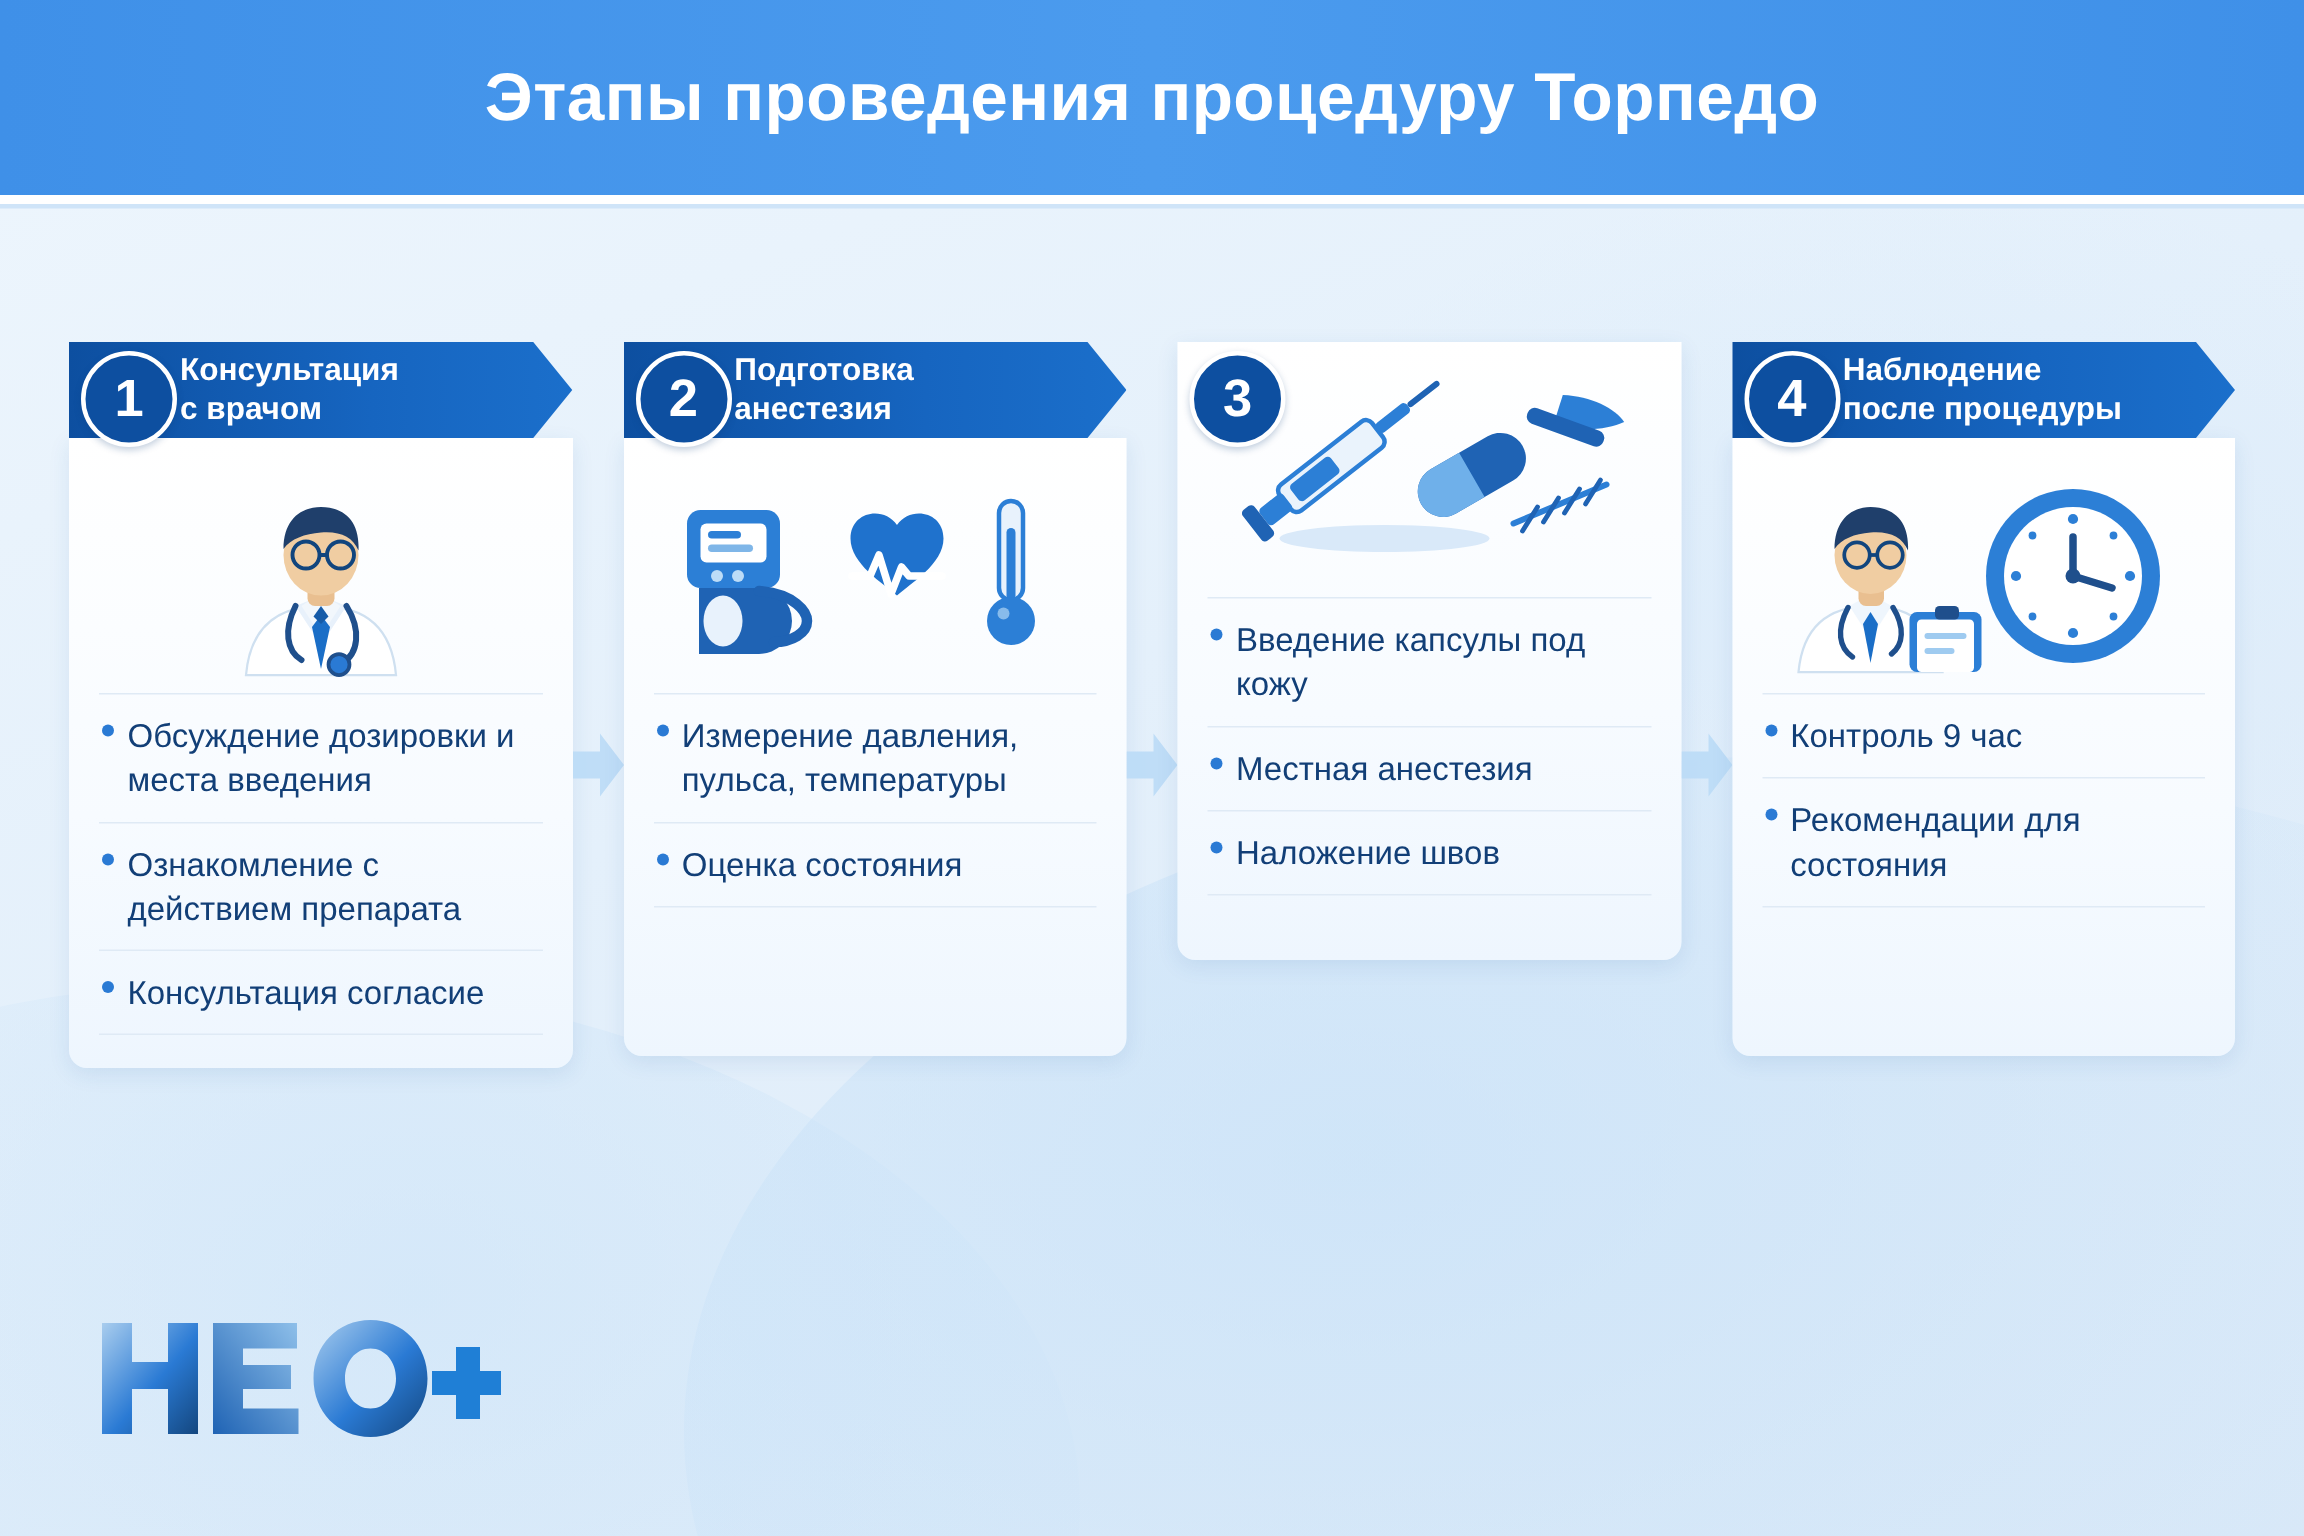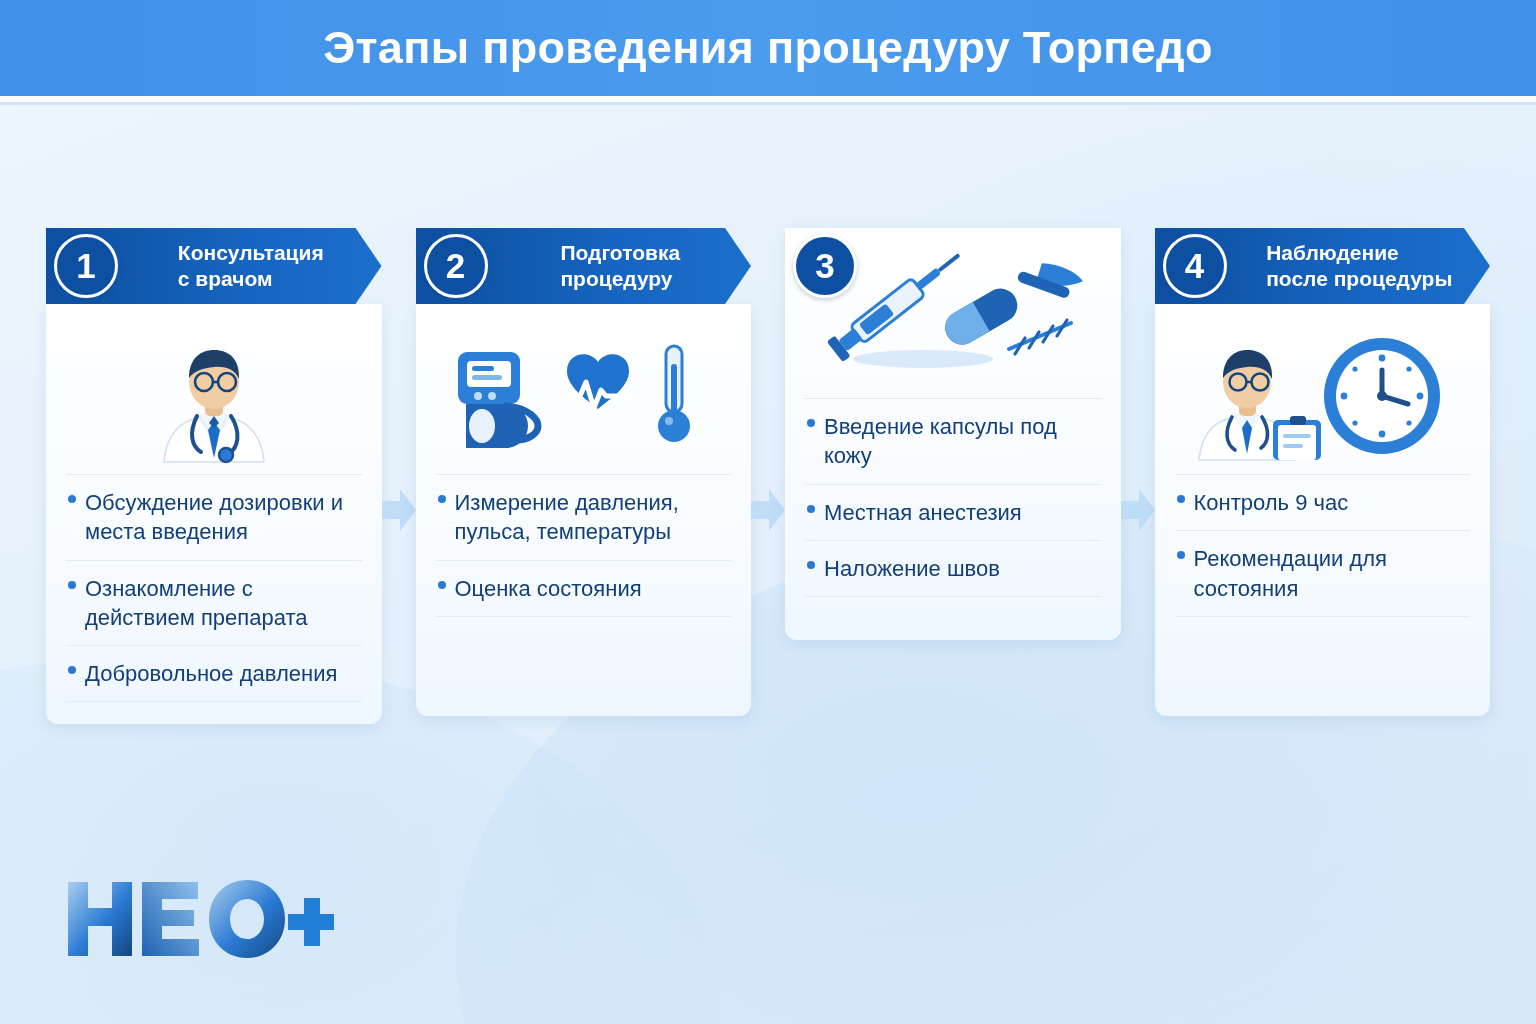--- a/index.html
+++ b/index.html
@@ -30,21 +30,21 @@
   }
   .arc3 {
     width: 900px; height: 560px;
     right: -180px; top: 120px;
     background: radial-gradient(ellipse at 50% 50%, rgba(214,233,250,0.45), rgba(214,233,250,0) 72%);
   }
 
   
   .header {
     position: relative;
-    height: 96px;
+    height: 130px;
     background: linear-gradient(90deg, #3f90e8 0%, #4b9bee 50%, #3f90e8 100%);
     display: flex;
     align-items: center;
     justify-content: center;
     z-index: 5;
   }
   .header-title {
     color: #ffffff;
     font-size: 45px;
     font-weight: bold;
@@ -74,28 +74,27 @@
     display: flex;
     align-items: flex-start;
     z-index: 4;
   }
   .card {
     width: 336px;
     position: relative;
   }
   .card-banner {
     position: relative;
-    height: 76px;
+    height: 64px;
     background: linear-gradient(90deg, #0d4fa0 0%, #1665c0 60%, #1b6fcb 100%);
     display: flex;
     align-items: center;
     padding-left: 74px;
     
     clip-path: polygon(0 0, calc(100% - 26px) 0, 100% 50%, calc(100% - 26px) 100%, 0 100%);
-    justify-content: center;
   }
   .card-banner .banner-title {
     color: #ffffff;
     font-size: 21px;
     font-weight: bold;
     line-height: 1.25;
     white-space: pre-line;
   }
   .step-circle {
     position: absolute;
@@ -221,37 +220,37 @@
         <div class="bullet">
           <span class="dot"></span>
           <span>Обсуждение дозировки и места введения</span>
         </div>
         <div class="bullet">
           <span class="dot"></span>
           <span>Ознакомление с действием препарата</span>
         </div>
         <div class="bullet">
           <span class="dot"></span>
-          <span>Добровольное давления</span>
+          <span>Консультация согласие</span>
         </div>
       </div>
     </div>
   </div>
 
   <div class="connector">
     <svg class="arrow-shape" width="34" height="46" viewBox="0 0 34 46" aria-hidden="true">
       <path d="M0 14 H18 V2 L34 23 L18 44 V32 H0 Z" fill="#bcdcf7"></path>
     </svg>
   </div>
 
   <div class="card">
     <div class="step-circle">2</div>
     <div class="card-banner">
       <div class="banner-title">Подготовка
-процедуру</div>
+анестезия</div>
     </div>
     <div class="card-body">
       <div class="icon-area">
         <svg width="270" height="120" viewBox="0 0 270 120" aria-hidden="true">
 
           <rect x="10" y="18" width="62" height="52" rx="9" fill="#2c7fd6"></rect>
           <rect x="19" y="27" width="44" height="26" rx="4" fill="#ffffff"></rect>
           <rect x="24" y="32" width="22" height="5" rx="2.5" fill="#2c7fd6"></rect>
           <rect x="24" y="41" width="30" height="5" rx="2.5" fill="#7fb6e8"></rect>
           <circle cx="30" cy="62" r="4" fill="#bcdcf7"></circle>

